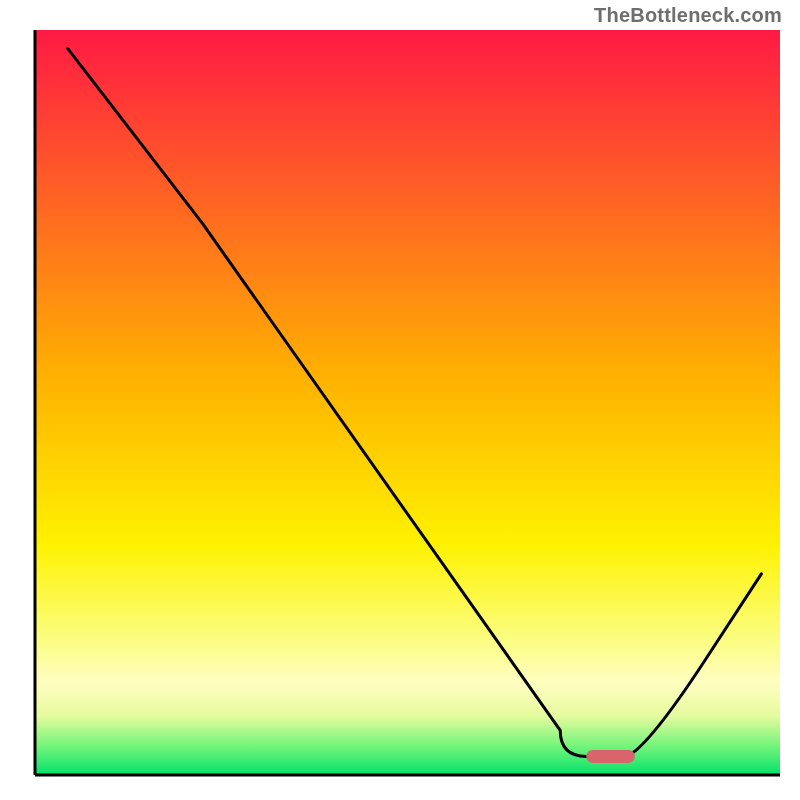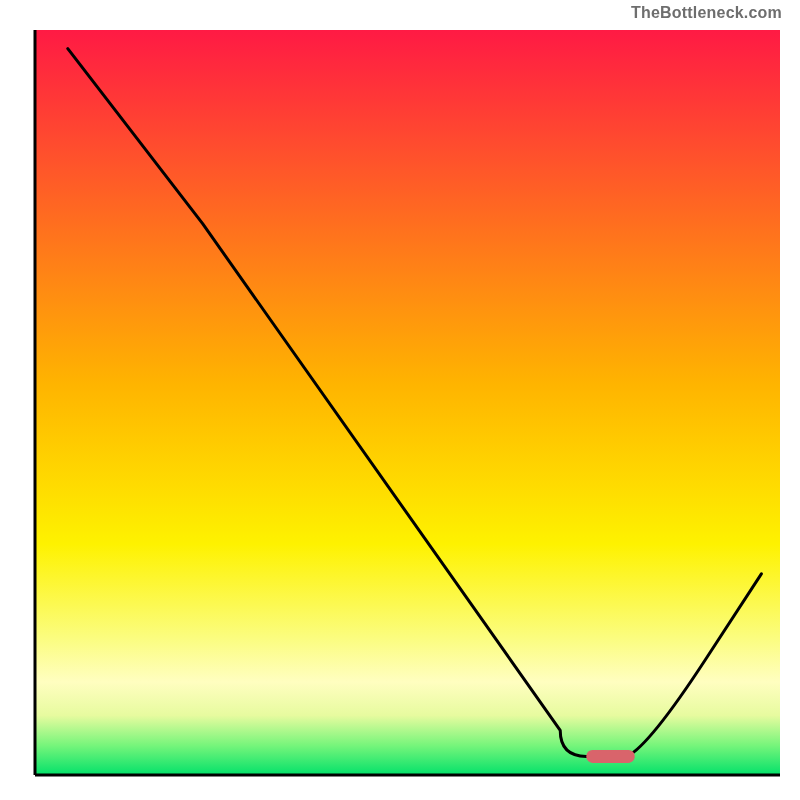--- a/index.html
+++ b/index.html
@@ -12,21 +12,21 @@
   }
   .container {
     position: relative;
     width: 800px;
     height: 800px;
   }
   .watermark {
     position: absolute;
     top: 4px;
     right: 18px;
-    font-size: 16px;
+    font-size: 20px;
     font-weight: bold;
     color: #6e6e6e;
     letter-spacing: 0.2px;
     z-index: 10;
   }
   svg.chart {
     position: absolute;
     top: 0;
     left: 0;
   }

